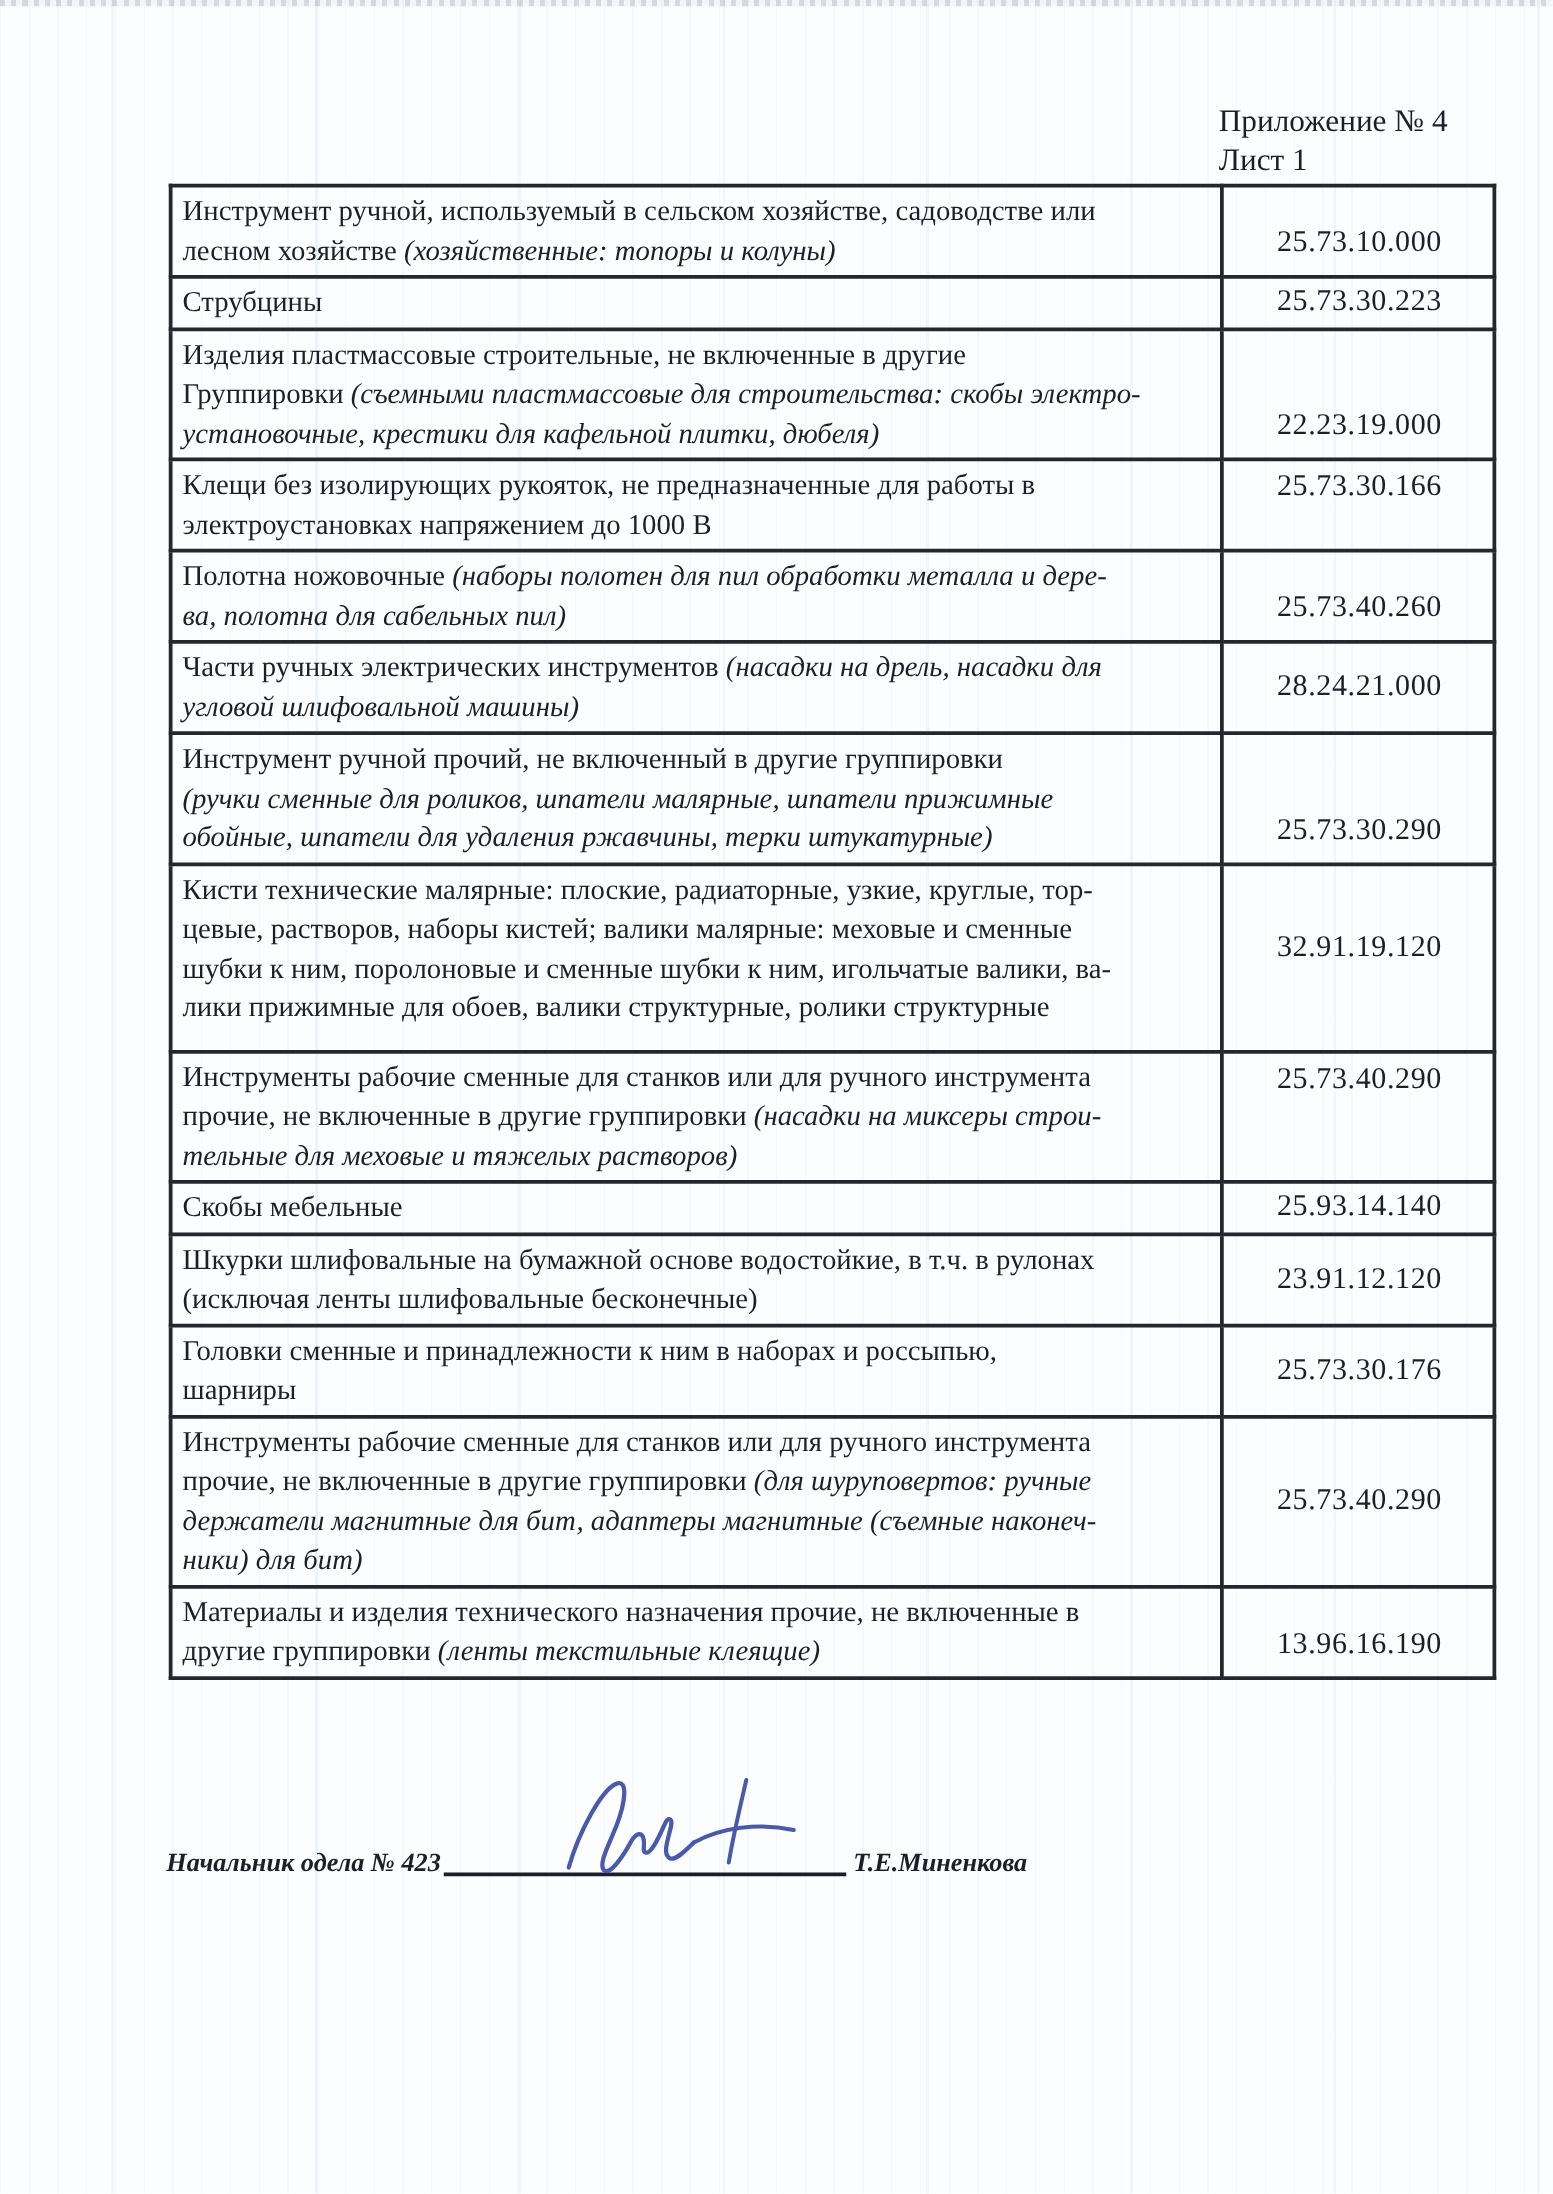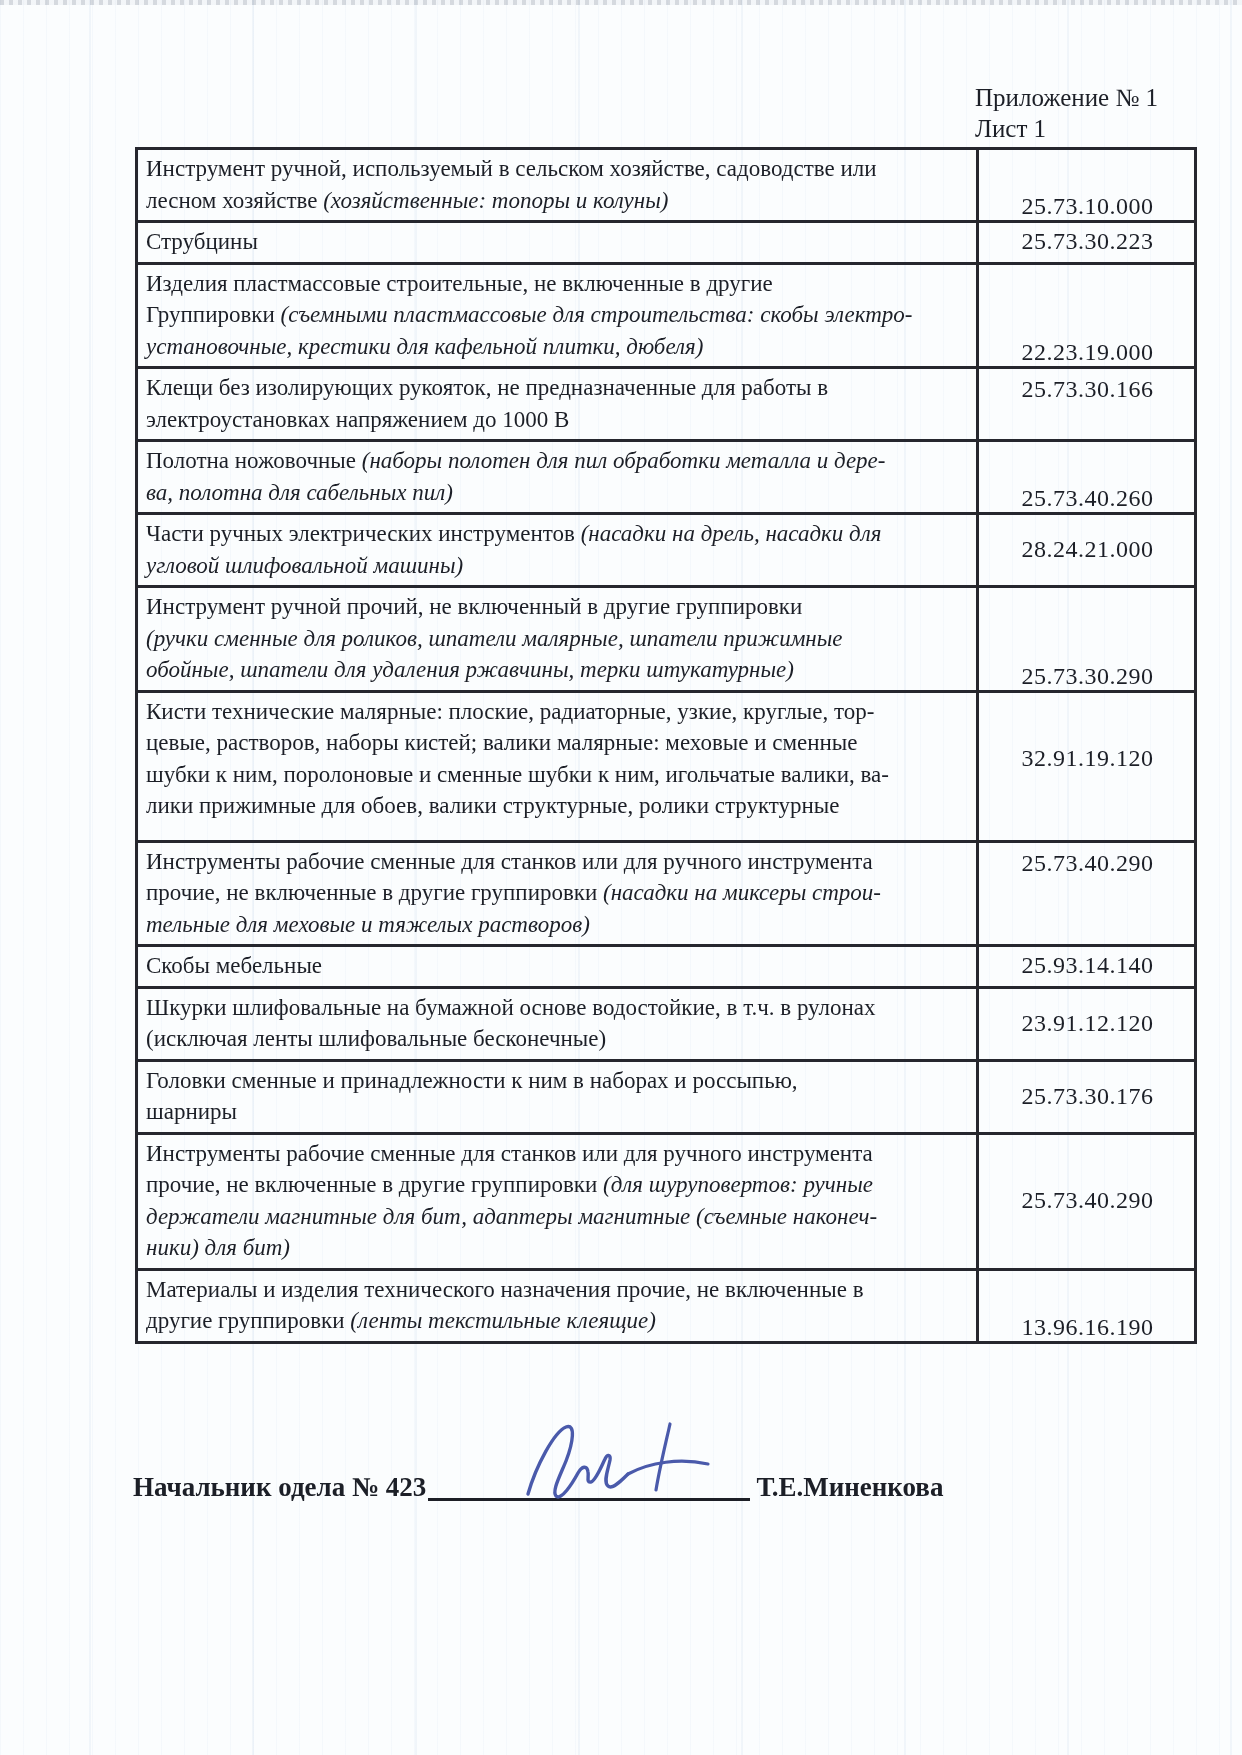--- a/index.html
+++ b/index.html
@@ -41,29 +41,29 @@
     padding:3px 6px 4px 8px;
     vertical-align:middle;
   }
   td.desc{width:824px;}
   td.code{
     width:201px;text-align:center;
     font-size:24px;letter-spacing:.5px;
     padding-left:2px;padding-right:2px;
   }
   td.code.va-top{vertical-align:top;padding-top:7px;}
-  td.code.va-bottom{vertical-align:bottom;padding-bottom:0;}
+  td.code.va-bottom{vertical-align:bottom;padding-bottom:12px;}
   .line{line-height:31.5px;white-space:nowrap;}
   .it{font-style:italic;margin-top:36px;}
   tr:nth-child(8) td{padding-bottom:18px;}
   tr:nth-child(15) td{padding-bottom:10px;}
   .footer{
     position:absolute;left:133px;top:1458px;
     display:flex;align-items:flex-end;
-    font-size:27px;font-weight:bold;
+    font-size:21px;font-weight:bold;font-style:italic;
     white-space:nowrap;
   }
   .sign-line{
     position:relative;
     width:322px;height:40px;
     border-bottom:3px solid #1d1f26;
     margin:0 6px 2px 2px;
   }
   .sign-line svg{
     position:absolute;left:92px;bottom:-6px;
@@ -71,21 +71,21 @@
   }
 </style>
 </head>
 <body>
 
 <div class="page">
 
   <div class="scan-band"></div>
 
   <div class="appendix">
-    <div>Приложение  № 1</div>
+    <div>Приложение  № 4</div>
     <div>Лист 1</div>
   </div>
 
   <table class="codes">
     <tbody>
         <tr>
           <td class="desc">
             <div class="line"><span>Инструмент ручной, используемый в сельском хозяйстве, садоводстве или</span></div>
             <div class="line"><span>лесном хозяйстве </span><span class="it">(хозяйственные: топоры и колуны)</span></div>
           </td>

